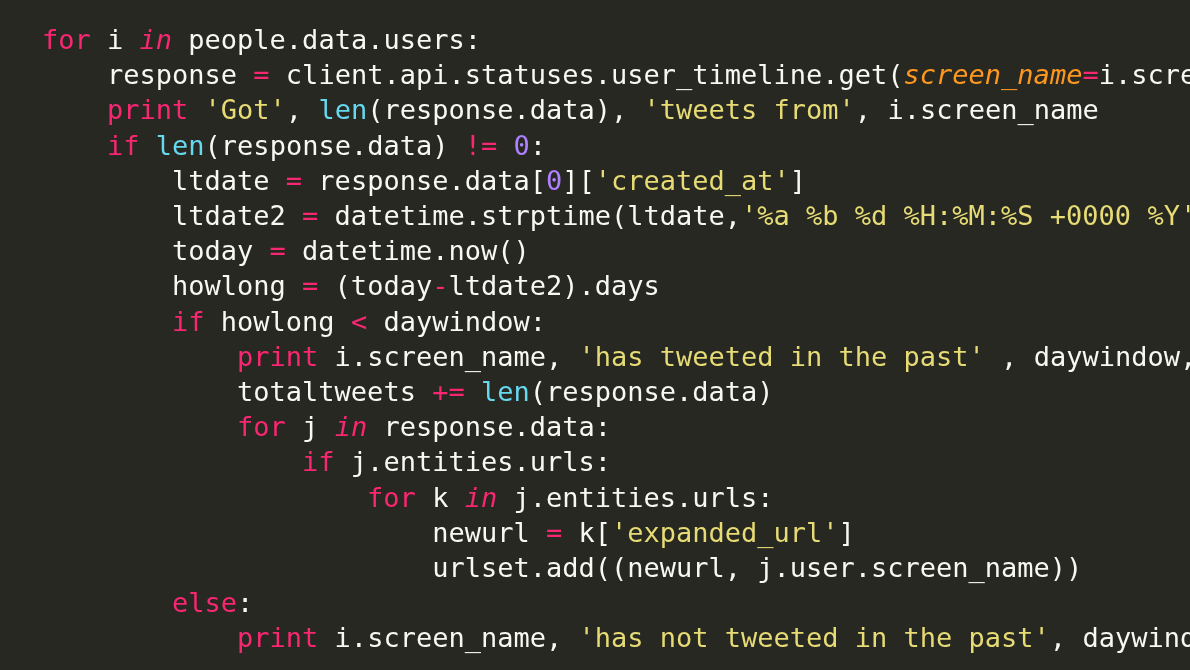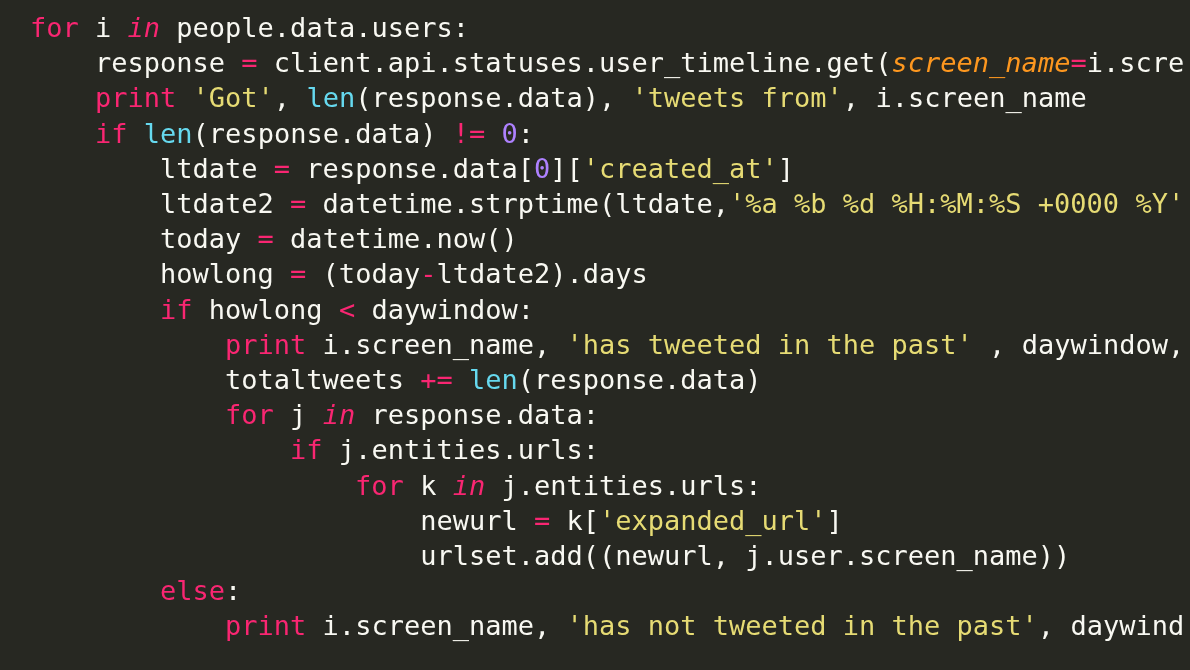--- a/index.html
+++ b/index.html
@@ -4,21 +4,21 @@
 <style>
   html, body {
     margin: 0;
     padding: 0;
     width: 1190px;
     height: 670px;
     background: #272822;
     overflow: hidden;
   }
   pre.code {
-    margin: 0;
+    margin: 12px;
     padding: 10px 30px;
     font-family: Menlo, Monaco, Consolas, "DejaVu Sans Mono", monospace;
     font-size: 27px;
     line-height: 35.2px;
     white-space: pre;
     color: #f8f8f2;
     letter-spacing: 0px;
   }
   .kw   { color: #f92672; }            
   .kw-i { color: #f92672; font-style: italic; } 

